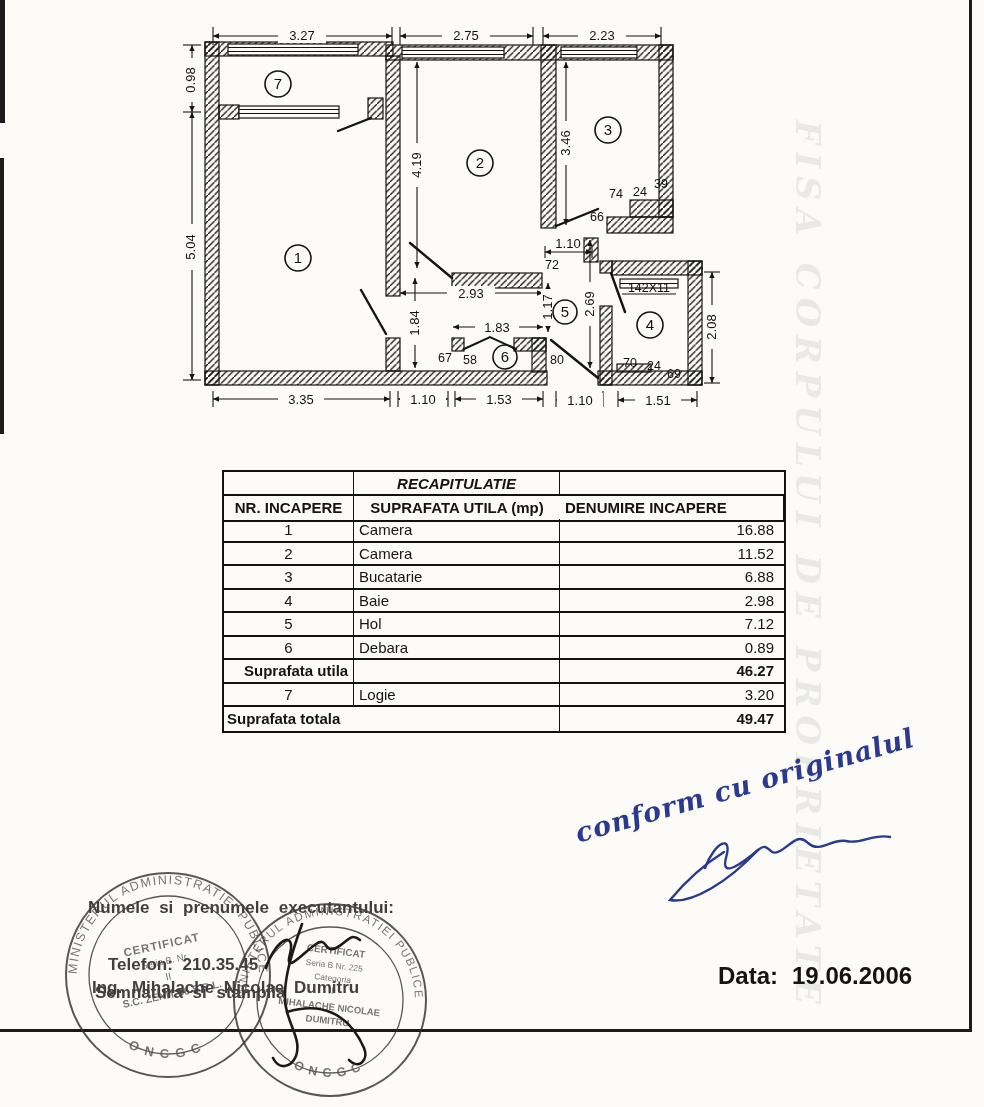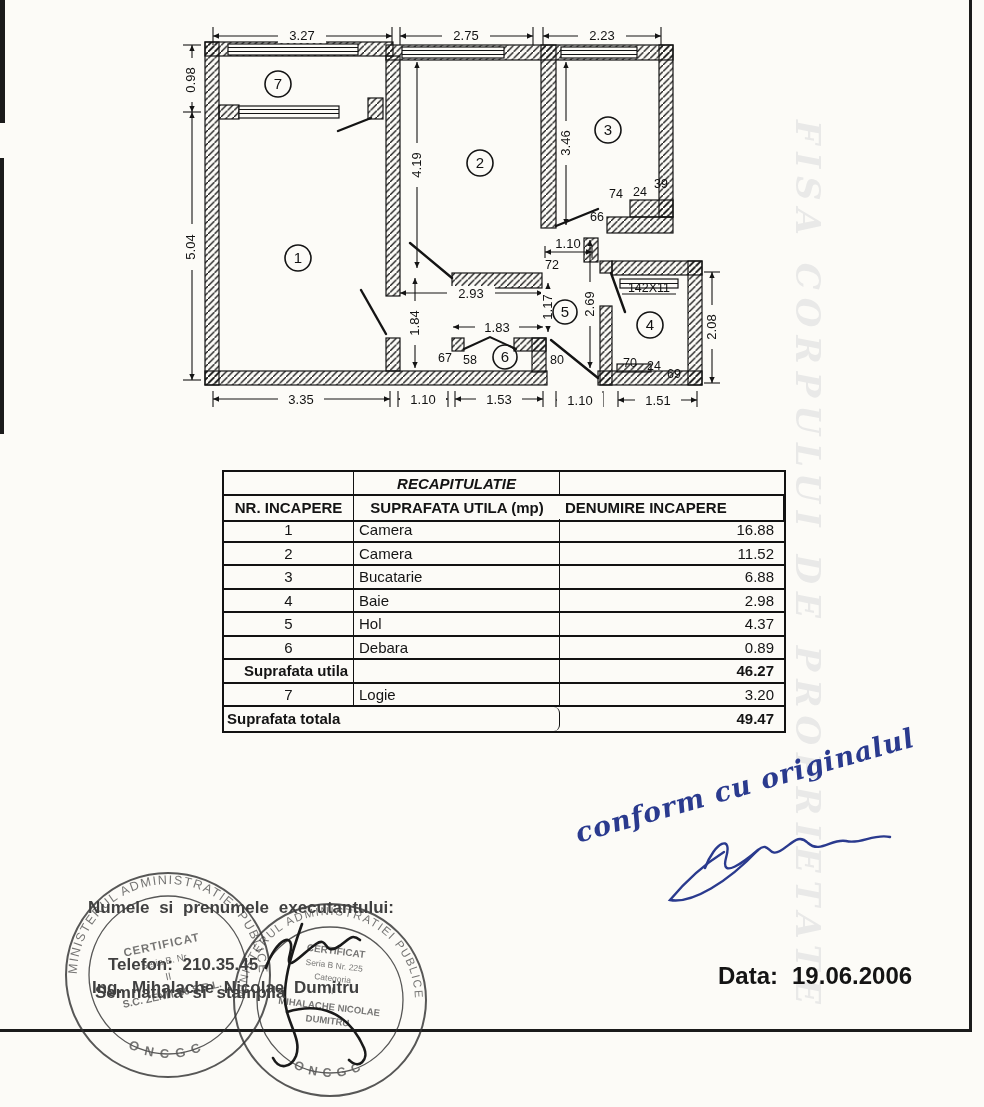--- a/index.html
+++ b/index.html
@@ -12,21 +12,21 @@
   #bleed{left:828px;top:120px;transform:rotate(90deg);transform-origin:0 0;
          font-family:"DejaVu Serif",serif;font-style:italic;font-weight:bold;
          font-size:34px;letter-spacing:8px;color:rgba(70,75,110,0.10);white-space:nowrap;}
   
   #rtable{left:222px;top:470px;width:560px;border:2px solid #121212;display:grid;
           grid-template-columns:130px 206px 1fr;grid-auto-rows:23.5px;
           font-size:15px;background:transparent;}
   .tc{border-right:1.6px solid #121212;border-bottom:2px solid #121212;
       display:flex;align-items:center;overflow:hidden;white-space:nowrap;}
   .tc.last{border-right:none;}
-  .tc.bot{border-bottom:none;border-radius:6px;}
+  .tc.bot{border-bottom:none;}
   .tc.cen{justify-content:center;}
   .tc.rgt{justify-content:flex-end;padding-right:10px;}
   .tc.lft{padding-left:5px;}
   .tc.b{font-weight:bold;}
   .title-row{height:22px;font-style:italic;}
   
   #hand-note{left:576px;top:818px;transform:rotate(-16deg);transform-origin:0 50%;
              font-family:"DejaVu Serif",serif;font-style:italic;font-weight:600;
              font-size:27px;color:#2a3a8e;letter-spacing:1px;white-space:nowrap;}
   
@@ -257,21 +257,21 @@
     <div class="tc cen">3</div>
     <div class="tc lft">Bucatarie</div>
     <div class="tc rgt last">6.88</div>
 
     <div class="tc cen">4</div>
     <div class="tc lft">Baie</div>
     <div class="tc rgt last">2.98</div>
 
     <div class="tc cen">5</div>
     <div class="tc lft">Hol</div>
-    <div class="tc rgt last">4.37</div>
+    <div class="tc rgt last">7.12</div>
 
     <div class="tc cen">6</div>
     <div class="tc lft">Debara</div>
     <div class="tc rgt last">0.89</div>
 
     <div class="tc b lft" style="padding-left:20px;">Suprafata utila</div>
     <div class="tc"></div>
     <div class="tc rgt b last">46.27</div>
 
     <div class="tc cen">7</div>

